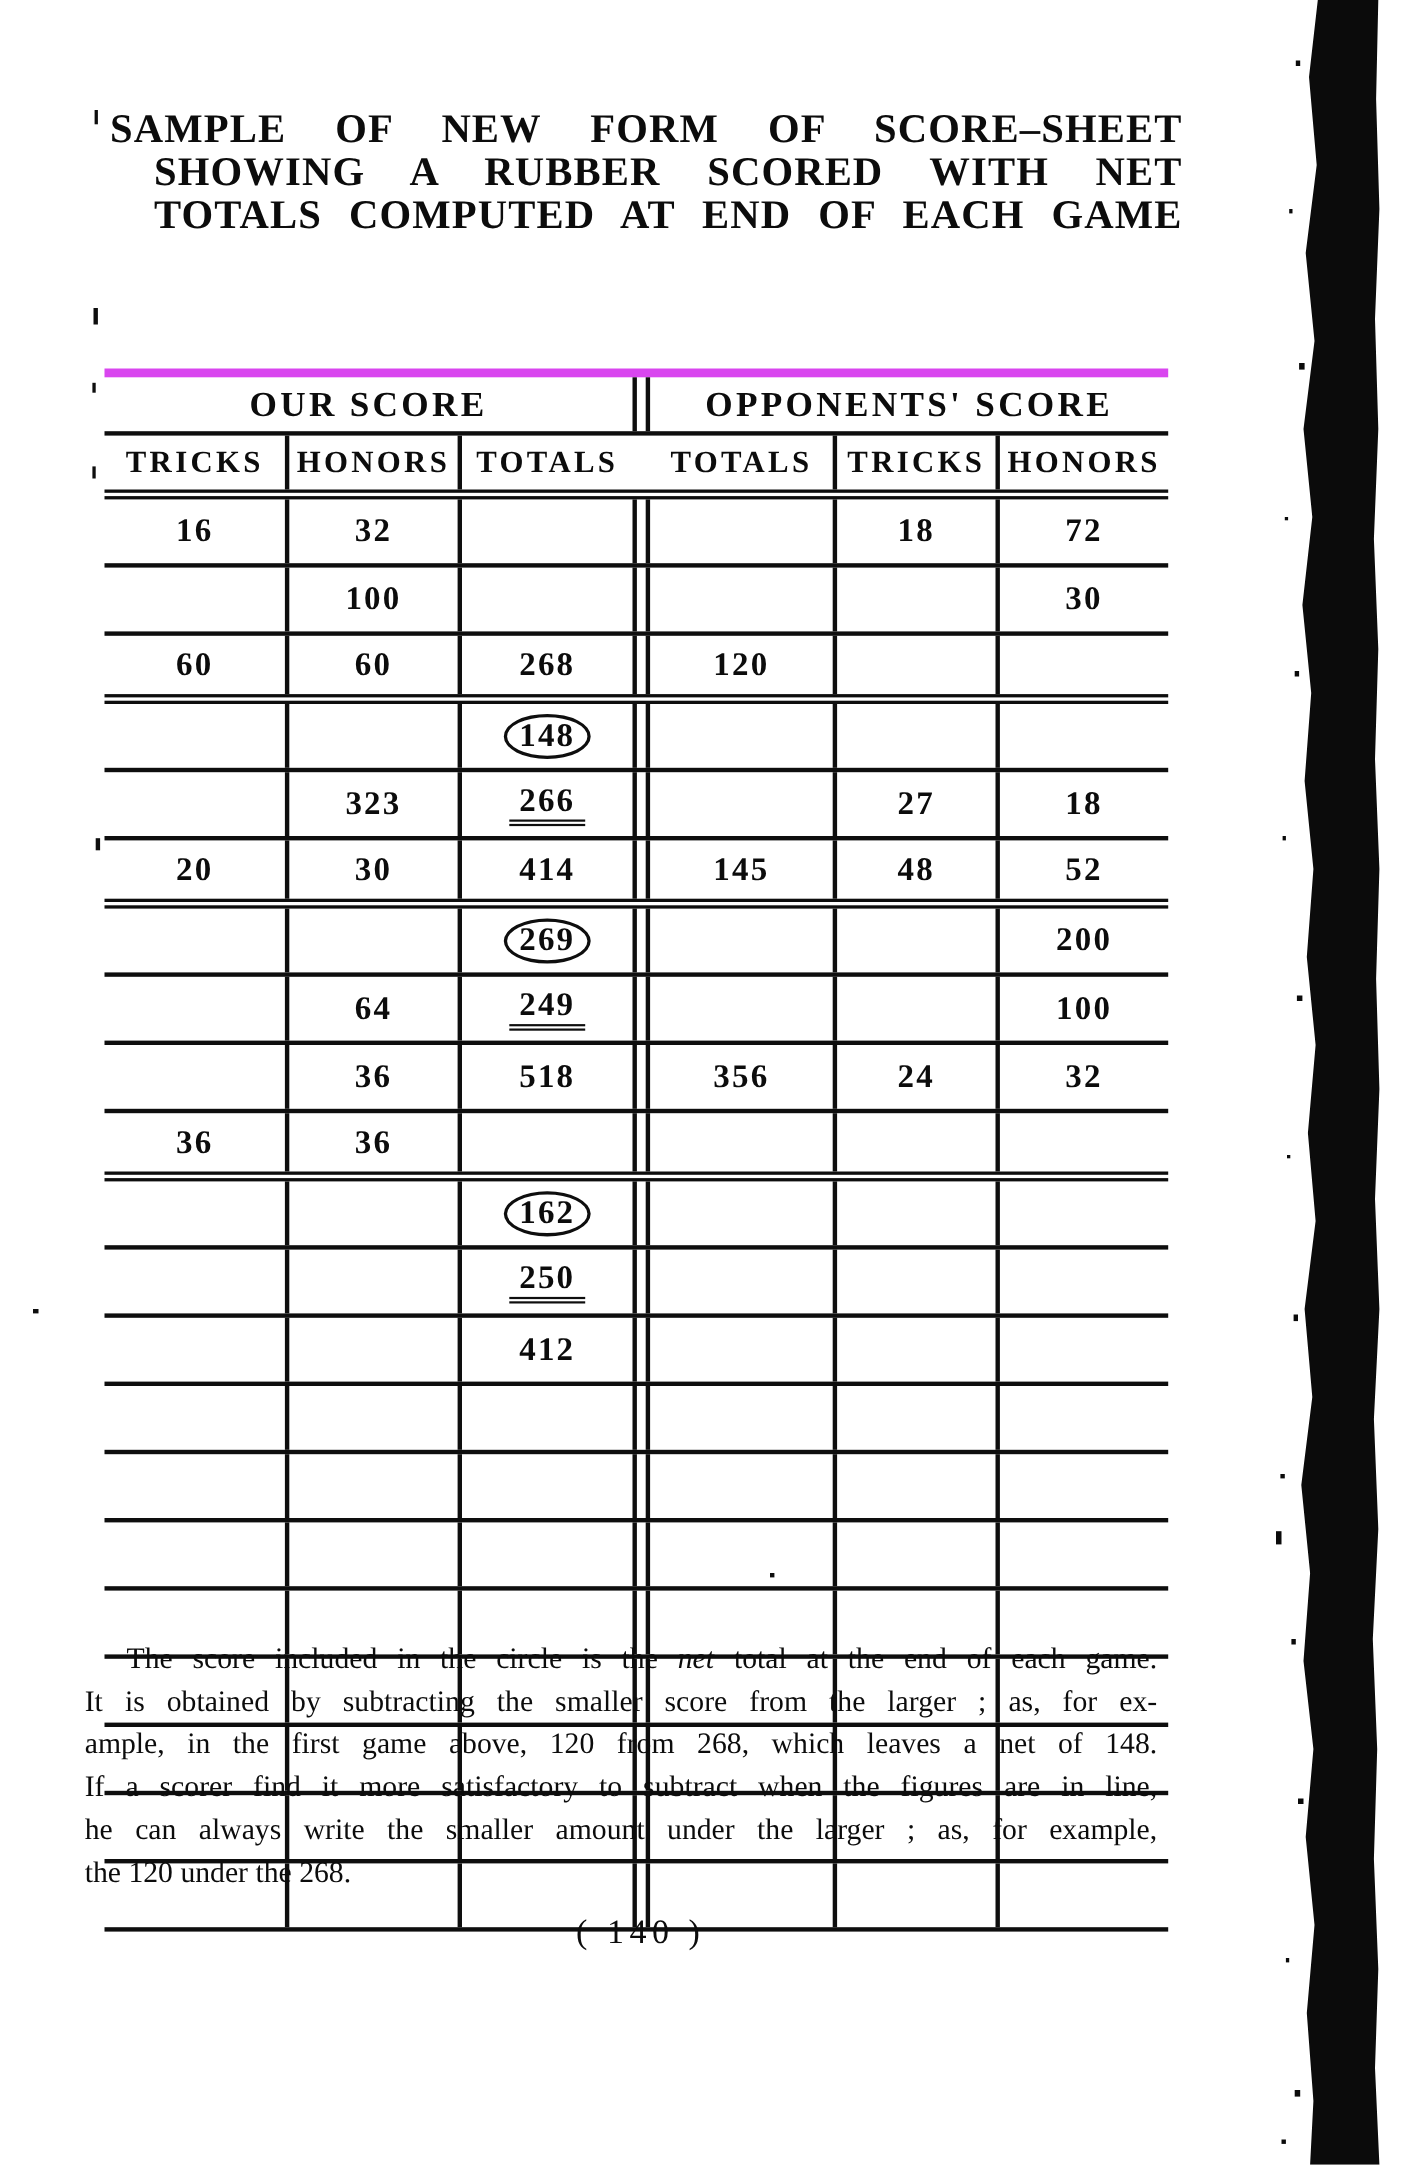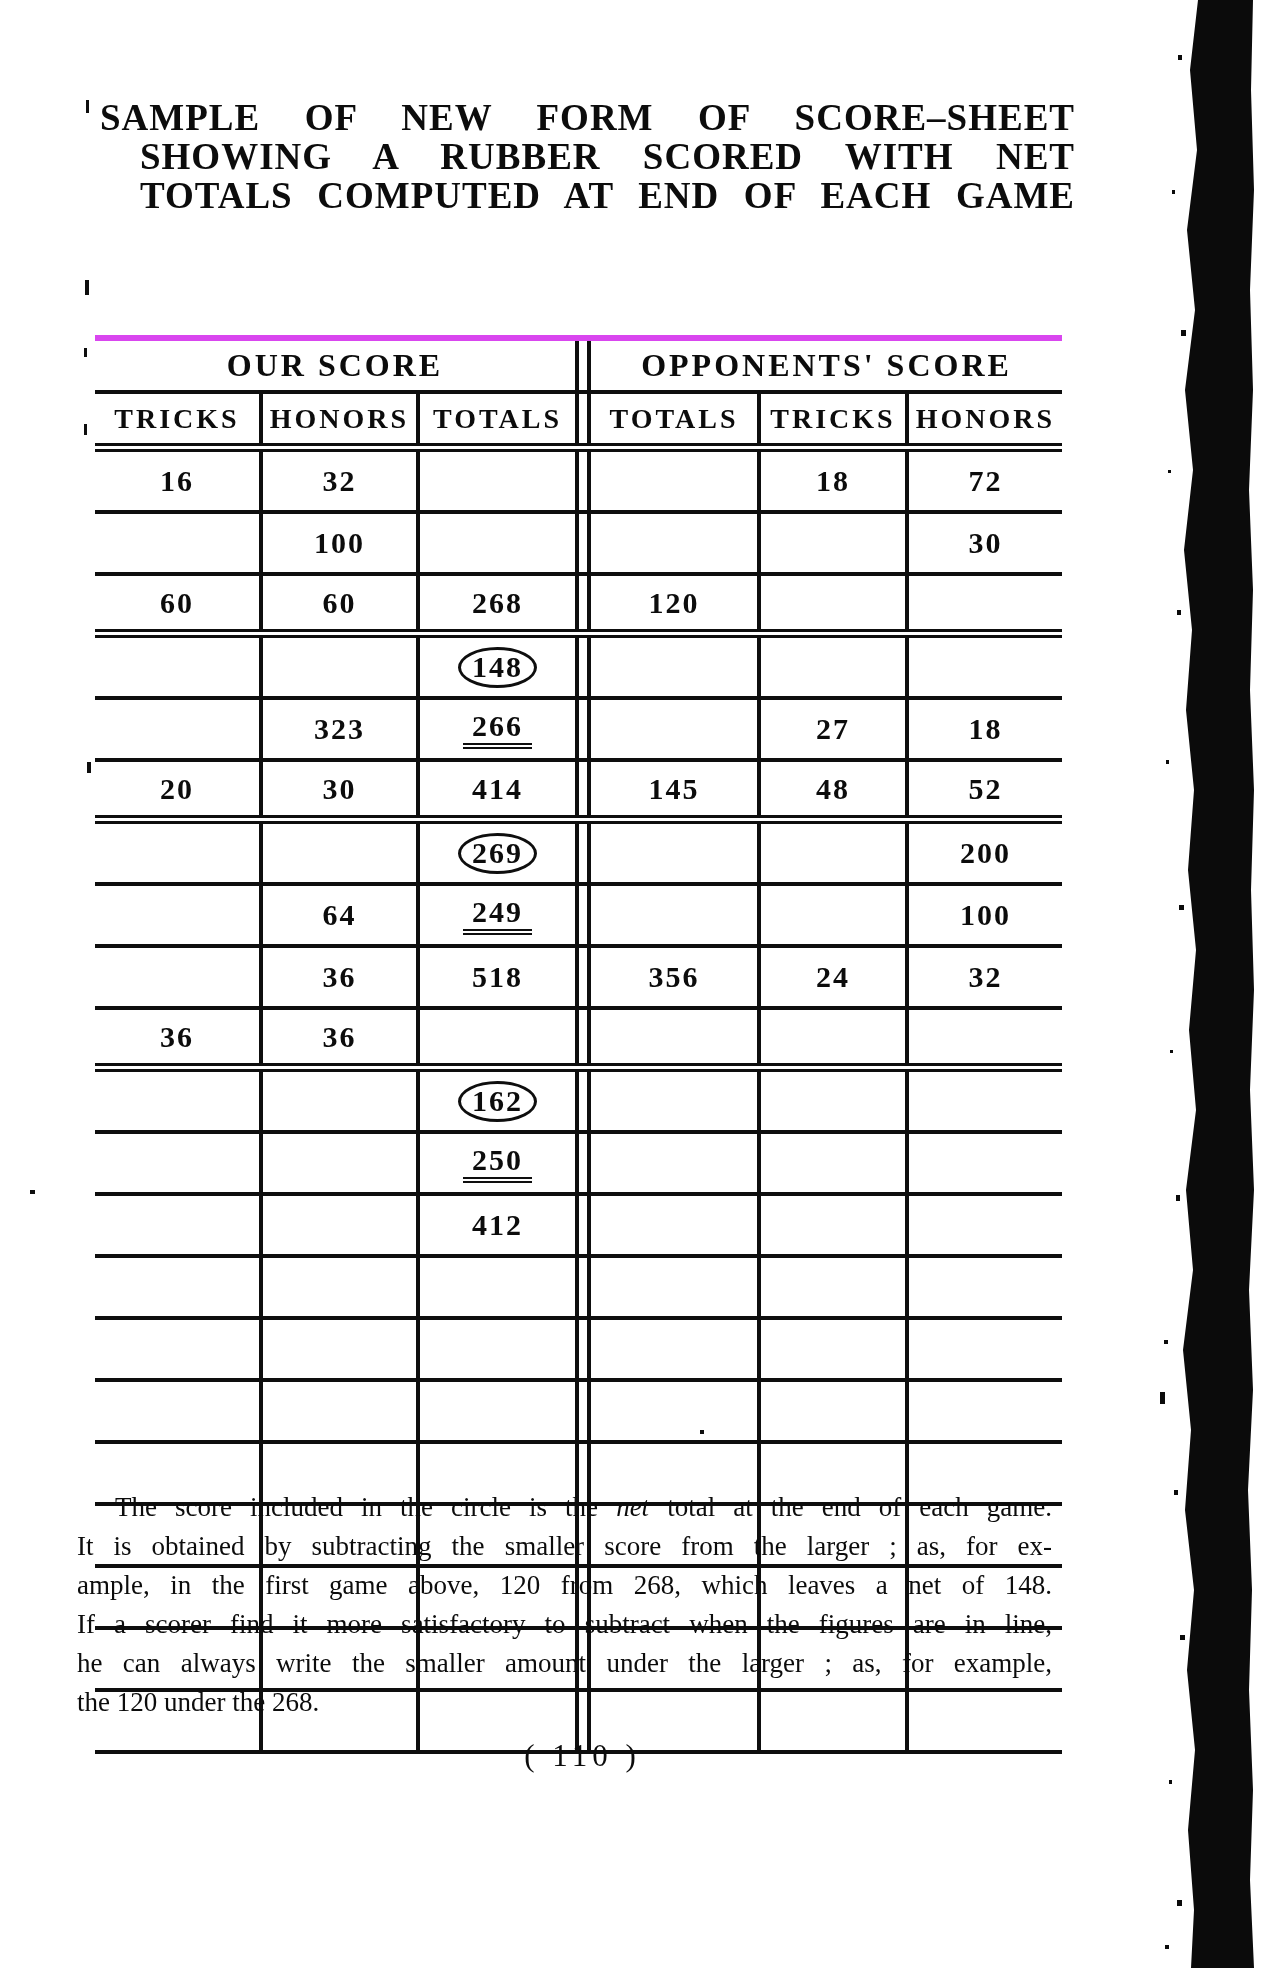--- a/index.html
+++ b/index.html
@@ -11,26 +11,26 @@
   
   .title-block{position:absolute;left:100px;top:98px;width:975px;}
   .title-line{
     font-size:37px;font-weight:bold;letter-spacing:1px;line-height:39px;
     white-space:nowrap;text-align:justify;text-align-last:justify;color:#0c0c0c;
   }
   .title-line.indented{margin-left:40px;margin-right:0;width:935px;}
   
   .sheet{
     position:absolute;left:95px;top:335px;width:967px;
-    border-top:6px solid #d946ef;
+    border-top:8px solid #d946ef;
   }
   .trow{display:flex;height:62px;border-bottom:4px solid #0e0e0e;box-sizing:border-box;font-weight:bold;}
   .trow.game-end{border-bottom:9px double #0e0e0e;}
   .hrow1{display:flex;height:53px;border-bottom:4px solid #0e0e0e;box-sizing:border-box;}
-  .hrow2{display:flex;height:58px;border-bottom:9px double #0e0e0e;box-sizing:border-box;}
+  .hrow2{display:flex;height:58px;border-bottom:9px double #0e0e0e;box-sizing:border-box;align-items:center;}
   .cell{display:flex;align-items:center;justify-content:center;box-sizing:border-box;height:100%;}
   .c1{width:168px;border-right:4px solid #0e0e0e;}
   .c2{width:157px;border-right:4px solid #0e0e0e;}
   .c3{width:155px;}
   .cdiv{width:16px;border-left:4px solid #0e0e0e;border-right:4px solid #0e0e0e;box-sizing:border-box;}
   .c4{width:170px;border-right:4px solid #0e0e0e;}
   .c5{width:148px;border-right:4px solid #0e0e0e;}
   .c6{width:153px;}
   .sect-left{width:480px;}
   .sect-right{width:471px;}
@@ -367,21 +367,21 @@
 
 <div class="note" id="note-block">
     <div class="note-line just indent"><span>The score included in the circle is the </span><span class="it">net</span><span> total at the end of each game.</span></div>
     <div class="note-line just"><span>It is obtained by subtracting the smaller score from the larger ; as, for ex-</span></div>
     <div class="note-line just"><span>ample, in the first game above, 120 from 268, which leaves a net of 148.</span></div>
     <div class="note-line just"><span>If a scorer find it more satisfactory to subtract when the figures are in line,</span></div>
     <div class="note-line just"><span>he can always write the smaller amount under the larger ; as, for example,</span></div>
     <div class="note-line"><span>the 120 under the 268.</span></div>
   </div>
 
-<div class="page-number">( 110 )</div>
+<div class="page-number">( 140 )</div>
 
 <svg class="scan-band" viewBox="0 0 120 1968" xmlns="http://www.w3.org/2000/svg" aria-hidden="true">
   <polygon fill="#0b0b0b" points="40,0 32,70 39,150 29,230 37,310 27,390 35,470 26,550 34,630 28,710 36,790 30,870 38,950 31,1030 38,1110 28,1190 35,1270 25,1350 33,1430 27,1510 36,1590 29,1670 37,1750 30,1830 36,1910 33,1968 96,1968 92,1880 95,1790 91,1690 94,1590 90,1490 95,1390 91,1290 96,1190 92,1090 96,990 93,890 96,790 92,690 95,590 91,490 95,390 92,290 96,190 93,90 95,0"></polygon>
   <g fill="#0b0b0b">
     <rect x="20" y="55" width="4" height="5"></rect>
       <rect x="14" y="190" width="3" height="4"></rect>
     <rect x="23" y="330" width="5" height="6"></rect>
       <rect x="10" y="470" width="3" height="3"></rect>
     <rect x="19" y="610" width="4" height="5"></rect>
       <rect x="8" y="760" width="3" height="4"></rect>

